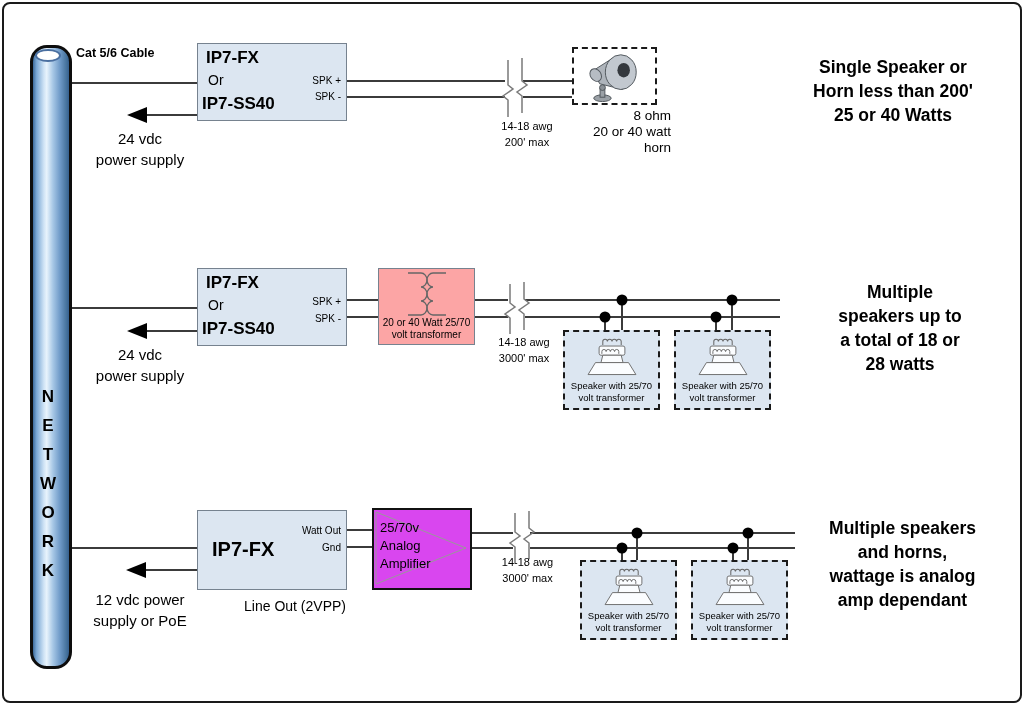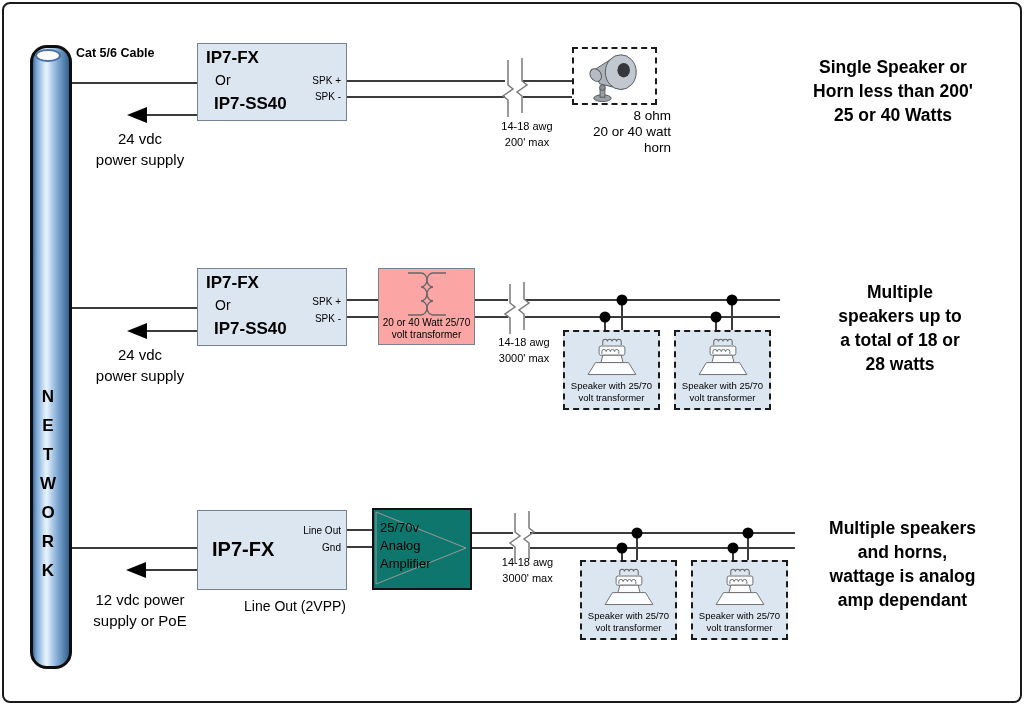--- a/index.html
+++ b/index.html
@@ -10,27 +10,27 @@
   svg{display:block;}
   
   .cylinder{position:absolute;left:30px;top:45px;width:36px;height:618px;border:3px solid #0d0d0d;border-radius:17px;
     background:linear-gradient(to right,#3d6b9c 0%,#7aa7d4 10%,#cfe3f5 30%,#e8f3fc 38%,#a8c8e6 55%,#6f9ac8 75%,#48759f 92%,#35608f 100%);}
   .cyl-top{position:absolute;left:2px;top:1px;width:22px;height:9px;background:#fff;border:2px solid #4a6fa0;border-radius:50%;}
   .net-letters{position:absolute;left:30px;top:382px;width:36px;display:flex;flex-direction:column;align-items:center;}
   .net-letters span{font-size:17px;font-weight:600;line-height:29px;}
   
   .devbox{position:absolute;width:150px;background:#dce6f1;border:1.5px solid #76828f;box-sizing:border-box;}
   .dev-l1{position:absolute;left:8px;top:4px;font-size:17px;font-weight:bold;}
-  .dev-l2{position:absolute;left:17px;top:28px;font-size:14px;}
-  .dev-l3{position:absolute;left:16px;top:50px;font-size:17px;font-weight:bold;}
+  .dev-l2{position:absolute;left:10px;top:28px;font-size:14px;}
+  .dev-l3{position:absolute;left:4px;top:50px;font-size:17px;font-weight:bold;}
   .pin{position:absolute;right:5px;font-size:10px;white-space:nowrap;}
   
   .xfmr{position:absolute;left:378px;top:268px;width:97px;height:77px;background:#fca5a5;border:1.5px solid #76828f;box-sizing:border-box;}
   .xfmr-label{position:absolute;left:0;bottom:3px;width:100%;text-align:center;font-size:10px;line-height:12px;}
-  .ampbox{position:absolute;left:372px;top:508px;width:100px;height:82px;background:#0f766e;border:2.5px solid #111;box-sizing:border-box;}
+  .ampbox{position:absolute;left:372px;top:508px;width:100px;height:82px;background:#d946ef;border:2.5px solid #111;box-sizing:border-box;}
   .amp-text{position:absolute;left:6px;top:9px;font-size:13px;line-height:18px;}
   
   .hornbox{position:absolute;left:572px;top:47px;width:85px;height:58px;background:#fff;border:2px dashed #1a1a1a;box-sizing:border-box;}
   .spkbox{position:absolute;width:97px;height:80px;background:#dce6f1;border:2px dashed #1a1a1a;box-sizing:border-box;text-align:center;}
   .spk-label{position:absolute;left:0;bottom:4px;width:100%;font-size:9.5px;line-height:12px;}
   
   .cable-label{position:absolute;left:76px;top:46px;font-size:12.5px;font-weight:bold;}
   .power{position:absolute;text-align:center;font-size:15px;line-height:21px;}
   .wirenote{position:absolute;text-align:center;font-size:11px;line-height:16px;}
   .loadnote{position:absolute;text-align:right;font-size:13.5px;line-height:16px;}
@@ -201,21 +201,21 @@
   </div>
   <div class="headline" style="left:800px;top:280px;width:200px;">
     <div>Multiple</div>
     <div>speakers up to</div>
     <div>a total of 18 or</div>
     <div>28 watts</div>
   </div>
 
   <div class="devbox" style="left:197px;top:510px;height:80px;">
     <div style="position:absolute;left:14px;top:27px;font-size:20px;font-weight:bold;">IP7-FX</div>
-    <div class="pin" style="top:14px;">Line Out</div>
+    <div class="pin" style="top:14px;">Watt Out</div>
     <div class="pin" style="top:31px;margin-left:45px;">Gnd</div>
   </div>
   <div class="caption" style="left:220px;top:598px;width:150px;">Line Out (2VPP)</div>
   <div class="ampbox">
     <svg width="95" height="77" viewBox="0 0 95 77" style="position:absolute;left:0;top:0;">
       <path d="M2,2 L92,38 L2,74 Z" stroke="#999" stroke-width="1" fill="none"></path>
     </svg>
     <div class="amp-text">
       <div>25/70v</div>
       <div>Analog</div>

